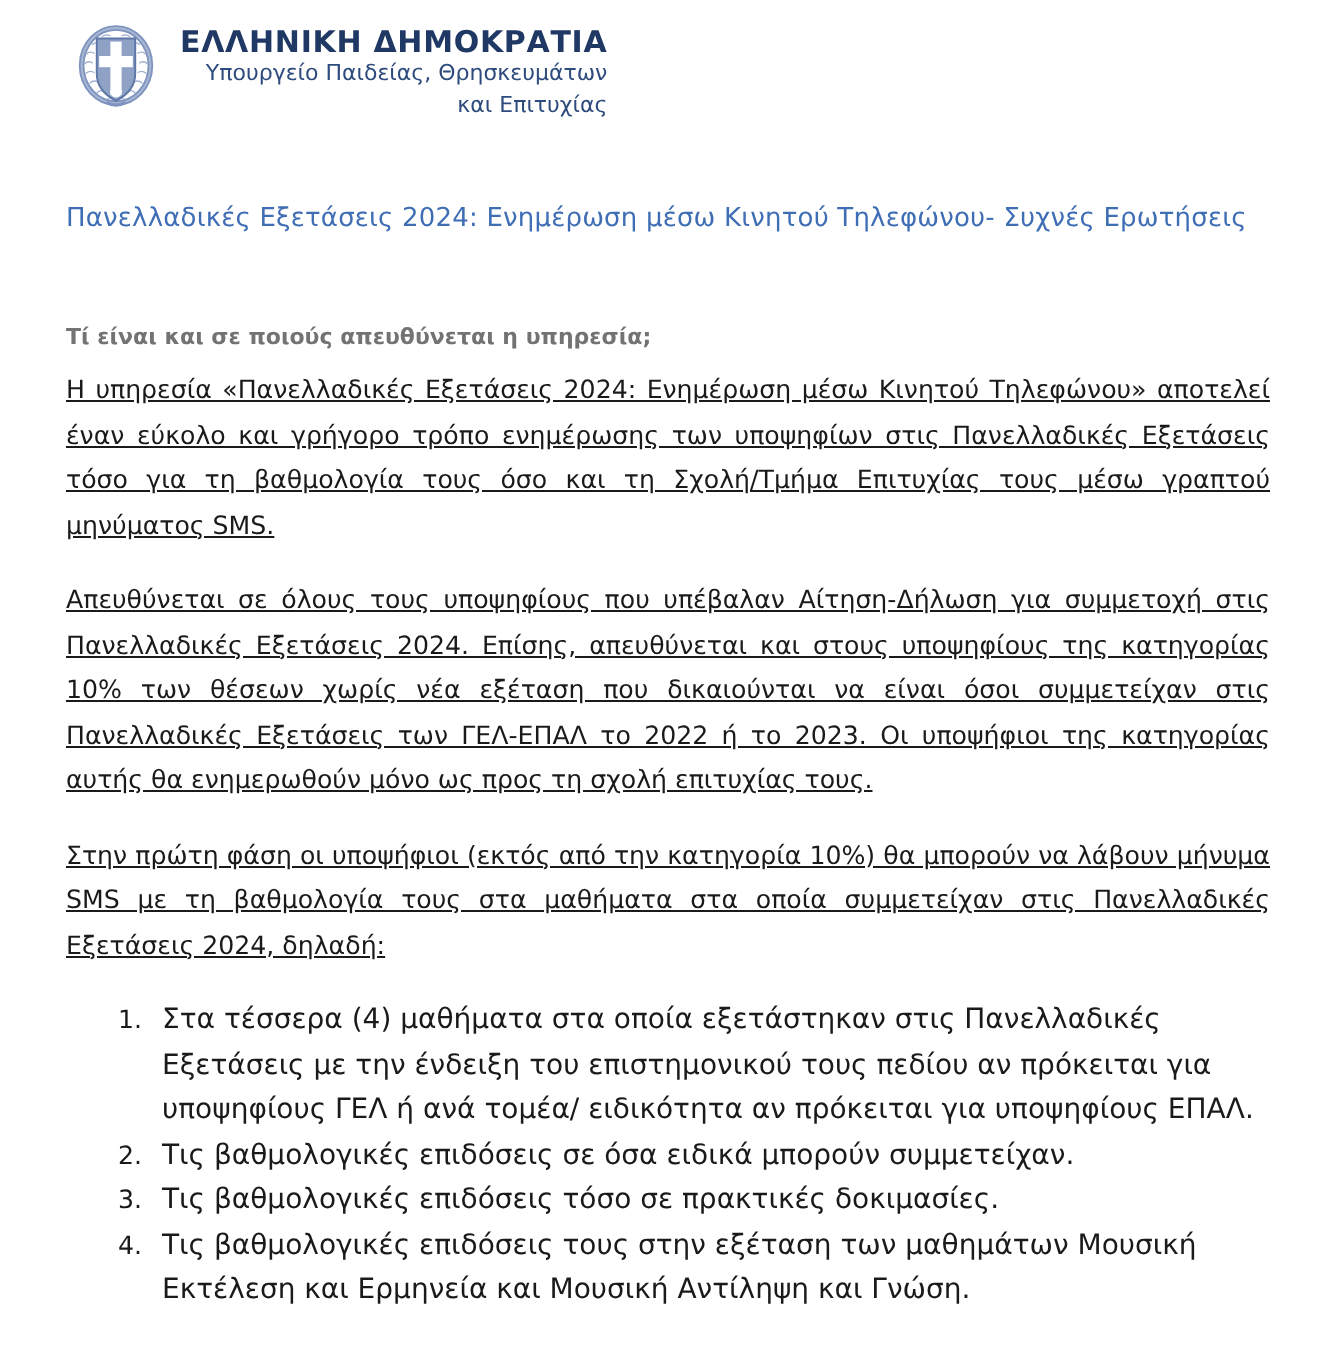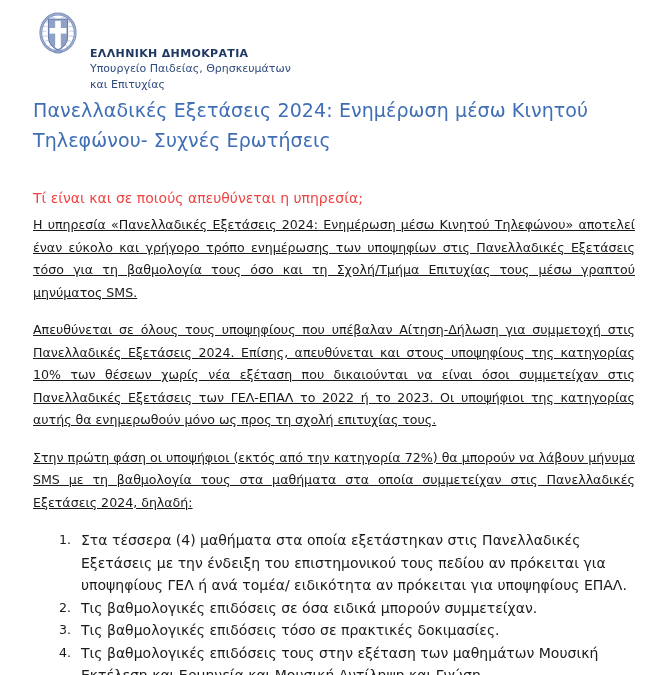--- a/index.html
+++ b/index.html
@@ -38,59 +38,59 @@
     height: 44px;
     flex: 0 0 40px;
     display: block;
   }
   .letterhead-text {
     padding-top: 2px;
   }
   .lh-line1 {
     font-family: "DejaVu Sans", "Liberation Sans", sans-serif;
     font-weight: bold;
-    font-size: 11px;
+    font-size: 15px;
     letter-spacing: 0.35px;
     color: #1f3864;
     line-height: 15px;
     white-space: nowrap;
-    margin-top: 32px;
   }
   .lh-line2, .lh-line3 {
     font-family: "DejaVu Sans", "Liberation Sans", sans-serif;
     font-weight: normal;
     font-size: 11px;
     color: #2e4b7d;
     line-height: 15.5px;
     white-space: nowrap;
+    text-align: right;
   }
 
   
   .doc {
     position: absolute;
     left: 33px;
     top: 95px;
     width: 602px;
   }
 
   .doc-title {
     font-family: "DejaVu Sans", "Liberation Sans", sans-serif;
-    font-size: 19px;
+    font-size: 13px;
     font-weight: normal;
     color: #3f6eb5;
     line-height: 30px;
     margin: 0 0 0 0;
     letter-spacing: 0.1px;
   }
 
   .section-question {
     font-family: "DejaVu Sans", "Liberation Sans", sans-serif;
-    font-size: 14px;
-    font-weight: normal;
-    color: #ef4444;
+    font-size: 11px;
+    font-weight: bold;
+    color: #737373;
     line-height: 19px;
     margin: 34px 0 6px 0;
   }
 
   p.body-text {
     font-family: "DejaVu Sans", "Liberation Sans", sans-serif;
     font-size: 12.6px;
     color: #1a1a1a;
     line-height: 22.5px;
     text-align: justify;
@@ -178,21 +178,21 @@
   <div class="doc">
 
     <h1 class="doc-title">Πανελλαδικές Εξετάσεις 2024: Ενημέρωση μέσω Κινητού Τηλεφώνου- Συχνές Ερωτήσεις</h1>
 
     <h2 class="section-question">Τί είναι και σε ποιούς απευθύνεται η υπηρεσία;</h2>
 
     <p class="body-text">Η υπηρεσία «Πανελλαδικές Εξετάσεις 2024: Ενημέρωση μέσω Κινητού Τηλεφώνου» αποτελεί έναν εύκολο και γρήγορο τρόπο ενημέρωσης των υποψηφίων στις Πανελλαδικές Εξετάσεις τόσο για τη βαθμολογία τους όσο και τη Σχολή/Τμήμα Επιτυχίας τους μέσω γραπτού μηνύματος SMS.</p>
 
     <p class="body-text">Απευθύνεται σε όλους τους υποψηφίους που υπέβαλαν Αίτηση-Δήλωση για συμμετοχή στις Πανελλαδικές Εξετάσεις 2024. Επίσης, απευθύνεται και στους υποψηφίους της κατηγορίας 10% των θέσεων χωρίς νέα εξέταση που δικαιούνται να είναι  όσοι συμμετείχαν στις Πανελλαδικές Εξετάσεις των ΓΕΛ-ΕΠΑΛ το 2022 ή το 2023. Οι υποψήφιοι της κατηγορίας αυτής θα ενημερωθούν  μόνο ως προς τη σχολή επιτυχίας τους.</p>
 
-    <p class="body-text">Στην πρώτη φάση οι υποψήφιοι (εκτός από την κατηγορία 72%) θα μπορούν να λάβουν μήνυμα SMS με τη βαθμολογία τους στα μαθήματα στα οποία συμμετείχαν στις Πανελλαδικές Εξετάσεις 2024, δηλαδή:</p>
+    <p class="body-text">Στην πρώτη φάση οι υποψήφιοι (εκτός από την κατηγορία 10%) θα μπορούν να λάβουν μήνυμα SMS με τη βαθμολογία τους στα μαθήματα στα οποία συμμετείχαν στις Πανελλαδικές Εξετάσεις 2024, δηλαδή:</p>
 
     <ol class="numbered-list">
       <li>Στα τέσσερα (4) μαθήματα στα οποία εξετάστηκαν στις Πανελλαδικές Εξετάσεις με την ένδειξη του επιστημονικού τους πεδίου αν πρόκειται για υποψηφίους ΓΕΛ ή ανά τομέα/ ειδικότητα αν πρόκειται για υποψηφίους ΕΠΑΛ.</li>
       <li>Τις βαθμολογικές επιδόσεις σε όσα ειδικά μπορούν συμμετείχαν.</li>
       <li>Τις βαθμολογικές επιδόσεις τόσο σε πρακτικές δοκιμασίες.</li>
       <li>Τις βαθμολογικές επιδόσεις τους στην εξέταση των μαθημάτων Μουσική Εκτέλεση και Ερμηνεία και Μουσική Αντίληψη και Γνώση.</li>
     </ol>
 
   </div>
 

